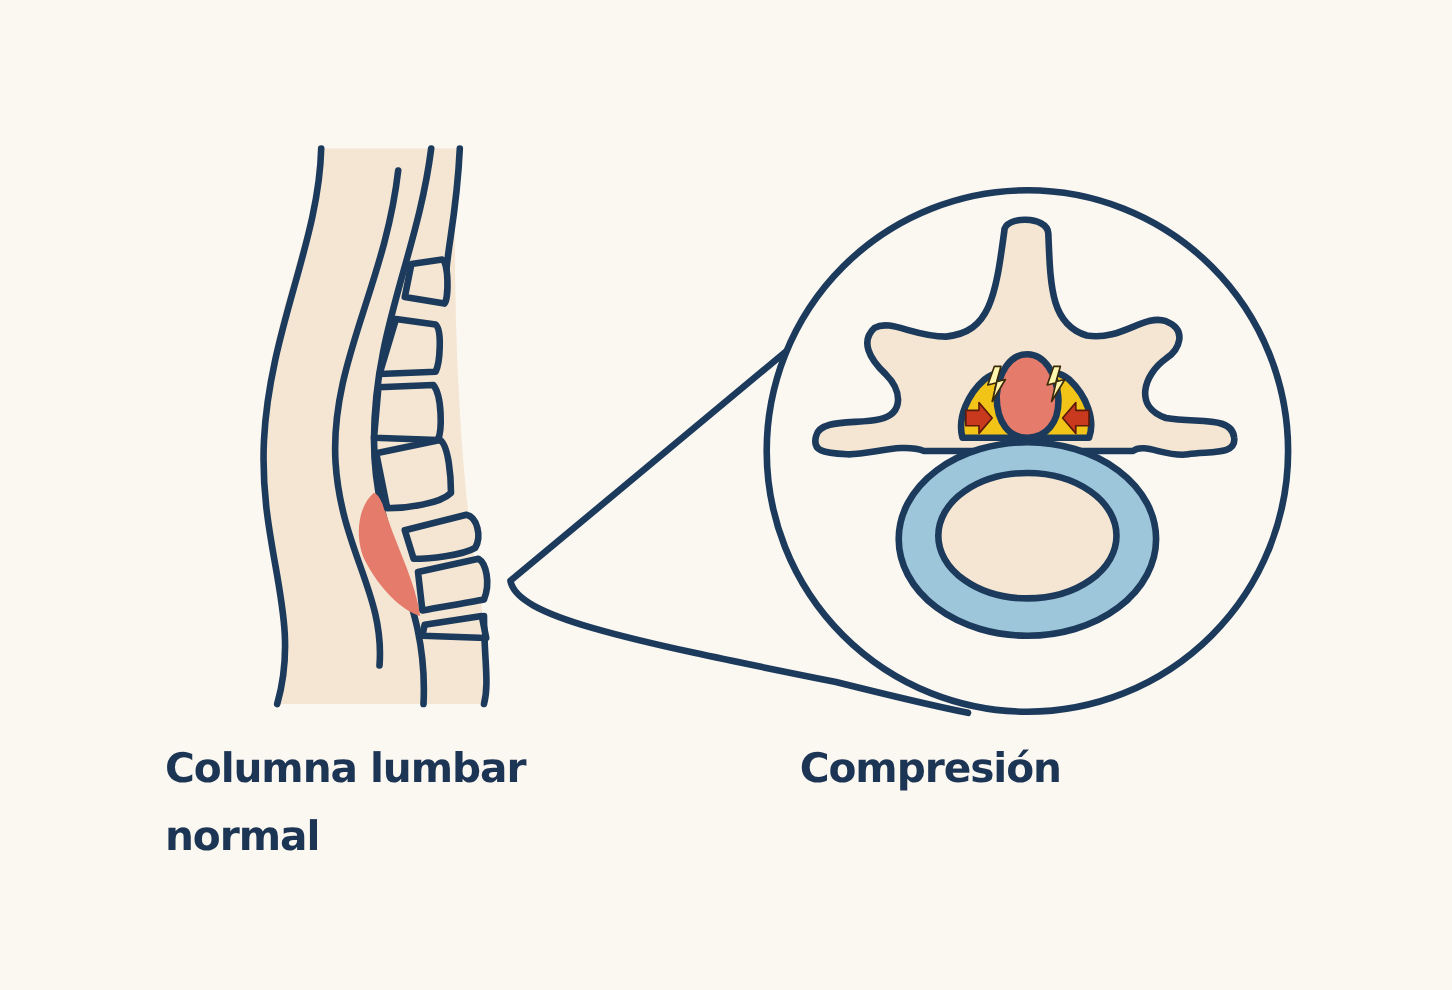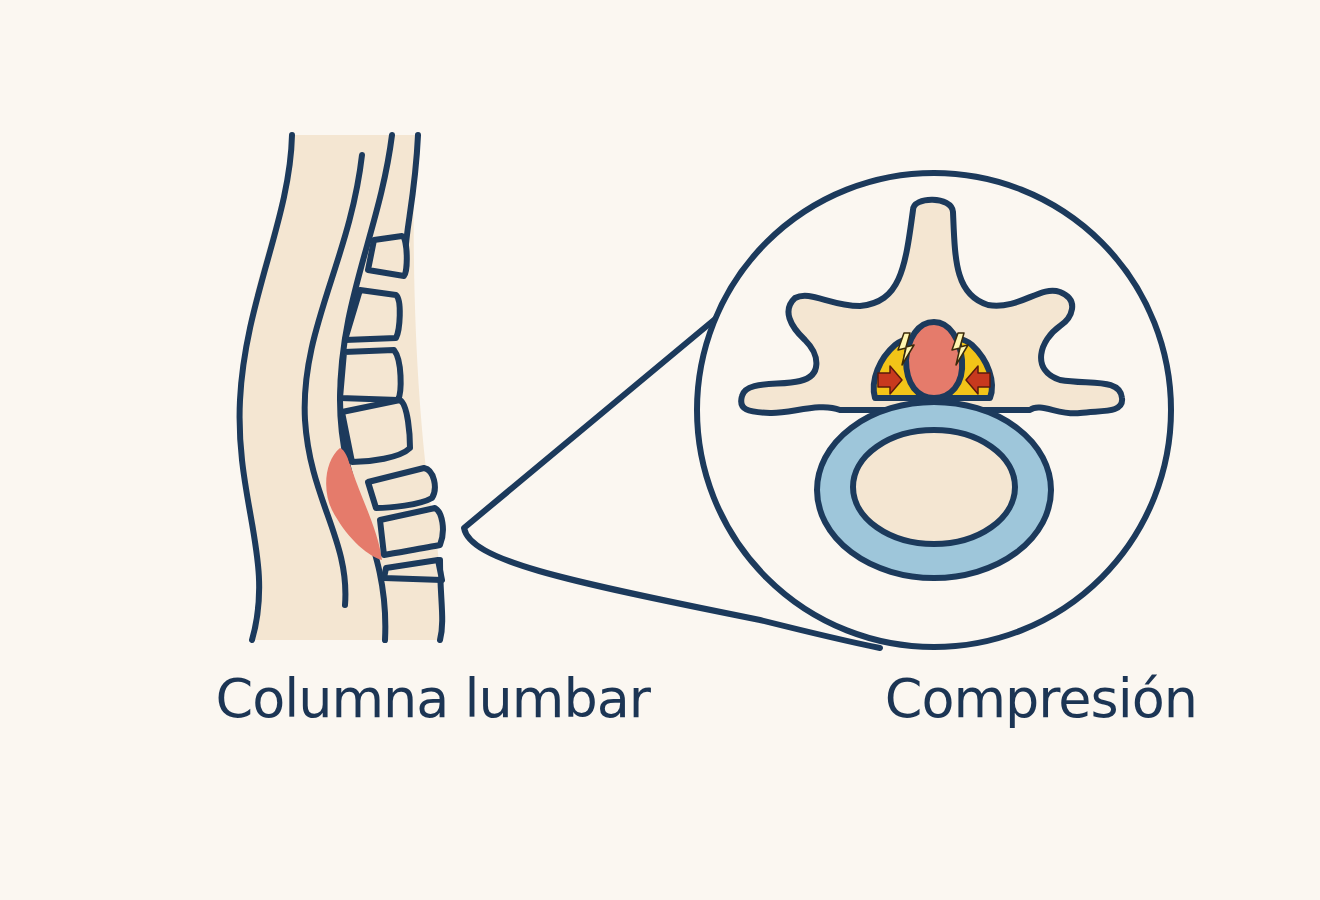--- a/index.html
+++ b/index.html
@@ -6,23 +6,23 @@
     body {
       width: 1320px; height: 900px; overflow: hidden;
       background: #fbf7f1;
       font-family: "DejaVu Sans", sans-serif;
       position: relative;
     }
     svg.main { position: absolute; left: 0; top: 0; }
     .label {
       position: absolute;
       color: #1c3554;
-      font-weight: normal;
-      font-size: 54px;
-      text-align: right;
+      font-weight: bold;
+      font-size: 37px;
+      text-align: left;
       line-height: 62px;
       letter-spacing: -1px;
     }
     #label-left { left: 150px; top: 668px; width: 500px; }
     #label-right { left: 727px; top: 668px; width: 470px; }
   </style>
 </head>
 <body>
 
 <svg class="main" width="1320" height="900" viewBox="0 0 1320 900">
@@ -80,14 +80,15 @@
       <g fill="#fff6b0" stroke="#3a2a0a" stroke-width="1.5">
         <path d="M904,333 L898,350 L906,348 L902,365 L914,345 L906,347 L910,333 Z"></path>
         <path d="M958,333 L952,350 L960,348 L956,365 L968,345 L960,347 L964,333 Z"></path>
       </g>
     </g>
   </g>
 </svg>
 
 <div class="label" id="label-left">
   <div>Columna lumbar</div>
+  <div>normal</div>
 </div>
 <div class="label" id="label-right">Compresión</div>
 
 </body></html>

